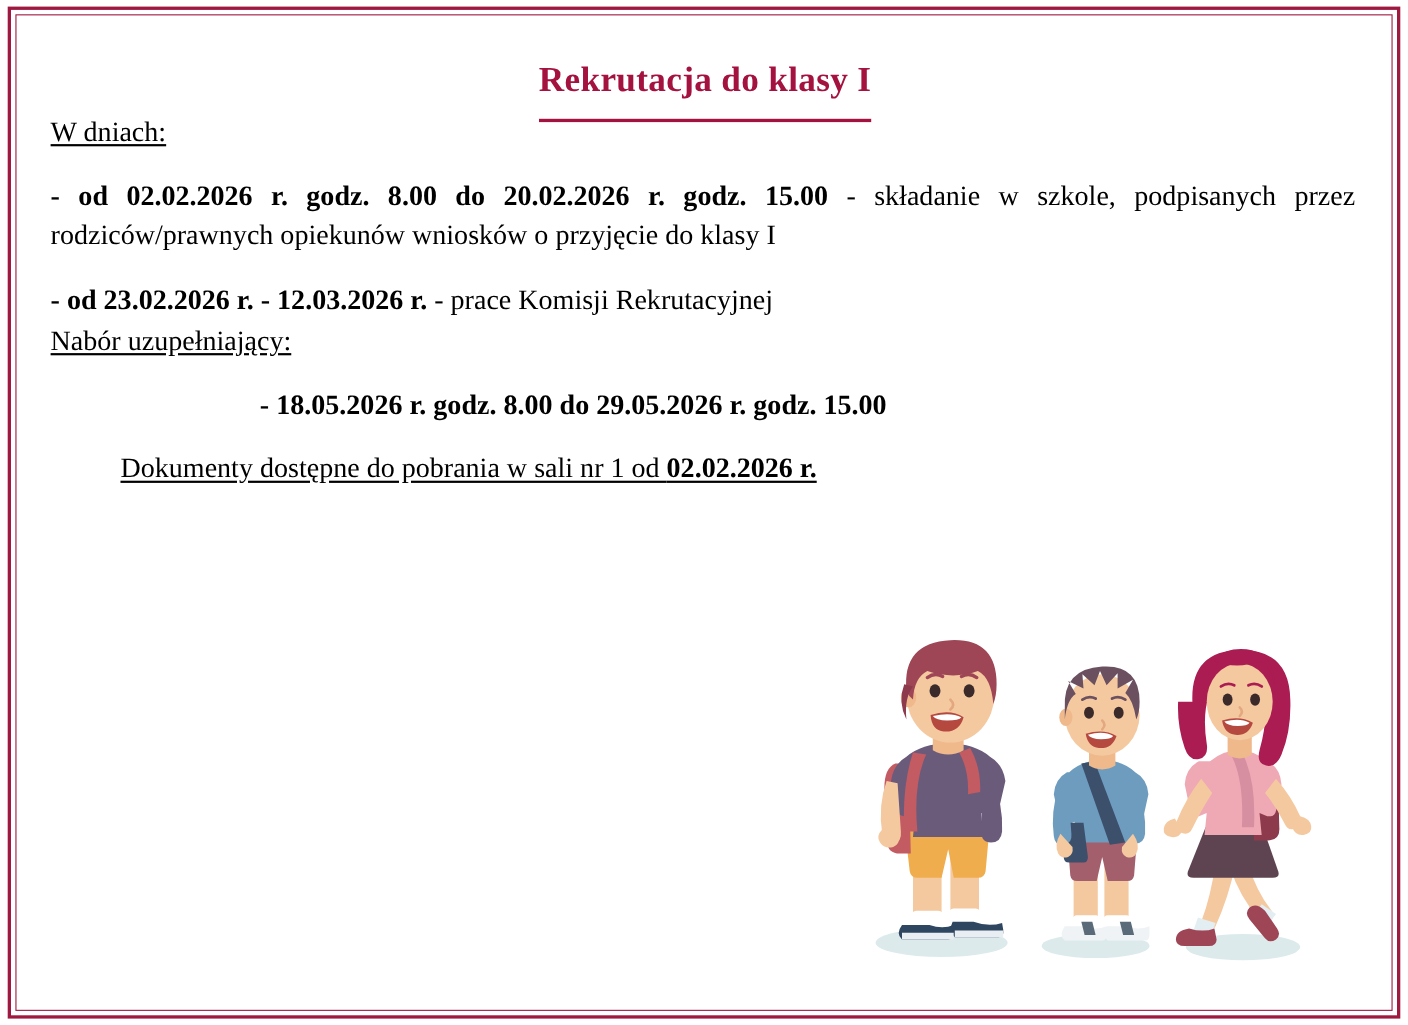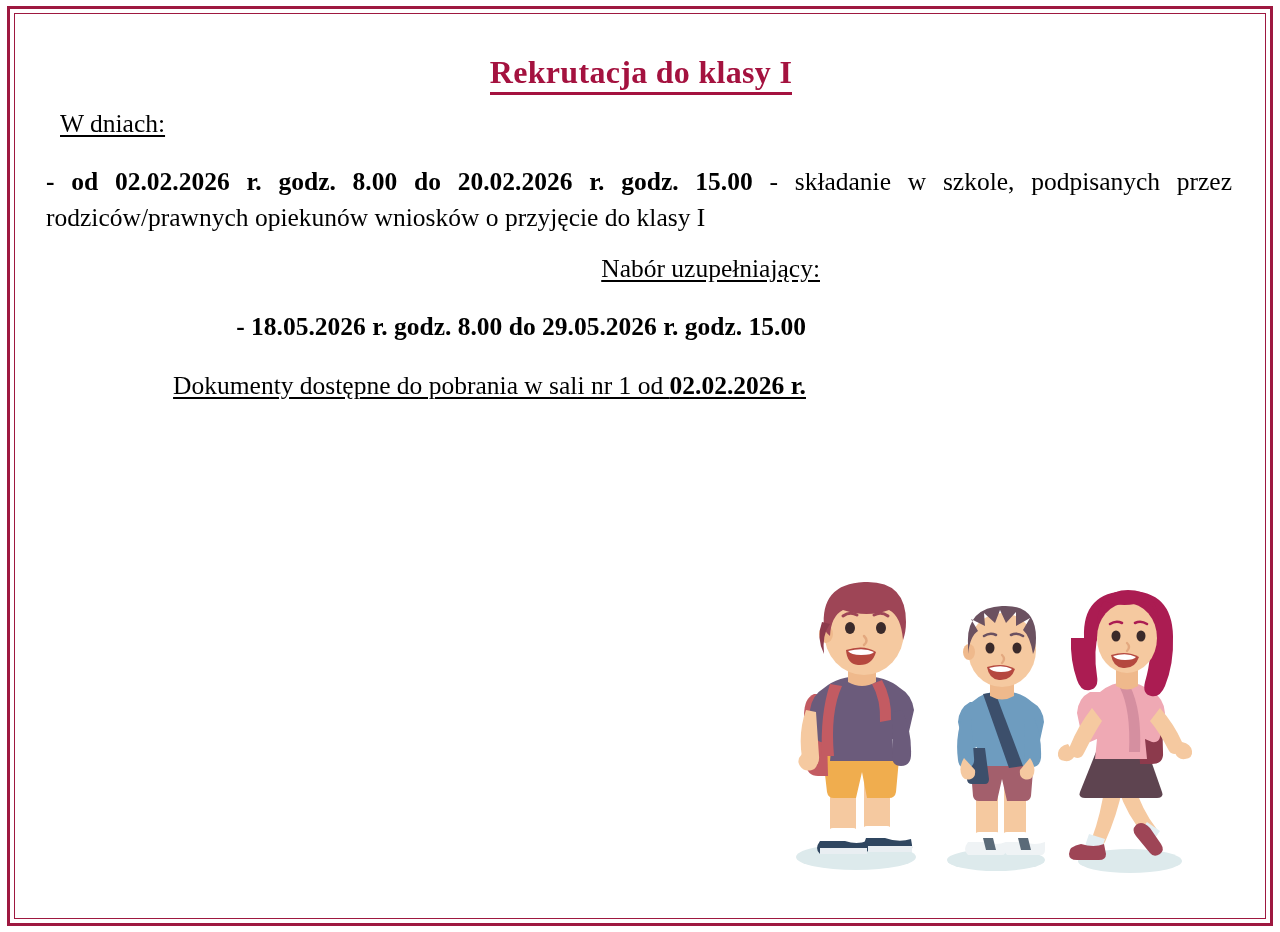--- a/index.html
+++ b/index.html
@@ -57,49 +57,49 @@
     text-align: center;
     font-size: 32px;
     font-weight: bold;
     color: #A4123F;
     letter-spacing: 0.3px;
     margin: 0 0 10px 0;
     line-height: 1.25;
   }
   .doc-title span.t-underline {
     border-bottom: 3px solid #A4123F;
-    padding-bottom: 2px;
+    padding-bottom: 18px;
   }
 
   .para {
     font-size: 25.5px;
     line-height: 1.44;
     text-align: justify;
     text-justify: inter-word;
     margin: 0;
     padding: 0;
   }
   .para.p-gap {
     margin-top: 22px;
   }
   .b { font-weight: bold; }
   .u { text-decoration: underline; text-underline-offset: 3px; }
 
   .head-line {
     font-size: 25.5px;
     line-height: 1.4;
-    margin: 14px;
+    margin: 0;
   }
   .head-line .u { text-decoration: underline; text-underline-offset: 3px; }
 
   
   .w-full { width: 1186px; }
 
   
-  .lower-block { width: 760px; text-align: right; }
+  .lower-block { width: 760px; }
 
   
   .illustration {
     position: absolute;
     left: 778px;
     top: 576px;
     width: 452px;
     height: 306px;
   }
   .illustration svg {
@@ -117,28 +117,29 @@
   <div class="frame-inner"></div>
 
   <div class="content">
 
     <h1 class="doc-title"><span class="t-underline"></span><span class="t-underline">Rekrutacja do klasy I</span></h1>
 
     <p class="head-line first-gap"><span class="u">W dniach:</span></p>
 
     <p class="para p-gap w-full"><span class="b">- od 02.02.2026 r. godz. 8.00 do 20.02.2026 r. godz. 15.00</span><span> - składanie w szkole, podpisanych przez rodziców/prawnych opiekunów wniosków o przyjęcie do klasy I</span></p>
 
+    <p class="para p-gap w-full"><span class="b">- od 23.02.2026 r. - 12.03.2026 r.</span><span> - prace Komisji Rekrutacyjnej</span></p>
 
 
 
     <p class="head-line p-gap lower-block"><span class="u">Nabór uzupełniający:</span></p>
 
     <p class="para p-gap lower-block" style="text-align:right;"><span class="b">- 18.05.2026 r. godz. 8.00 do 29.05.2026 r. godz. 15.00</span></p>
 
-    <p class="para p-gap lower-block" style="text-align:right;"><span class="u"><span>Dokumenty dostępne do pobrania w sali nr 1 od </span><span class="b">02.02.2026 r.</span></span></p>
+    <p class="para p-gap lower-block" style="text-align:center;"><span class="u"><span>Dokumenty dostępne do pobrania w sali nr 1 od </span><span class="b">02.02.2026 r.</span></span></p>
 
   </div>
 
   <div class="illustration">
     <svg viewBox="0 0 452 306" xmlns="http://www.w3.org/2000/svg">
 
       <ellipse cx="78" cy="281" rx="60" ry="13" fill="#DDEAEC"></ellipse>
       <ellipse cx="218" cy="284" rx="49" ry="11" fill="#DDEAEC"></ellipse>
       <ellipse cx="352" cy="285" rx="52" ry="12" fill="#DDEAEC"></ellipse>
 

